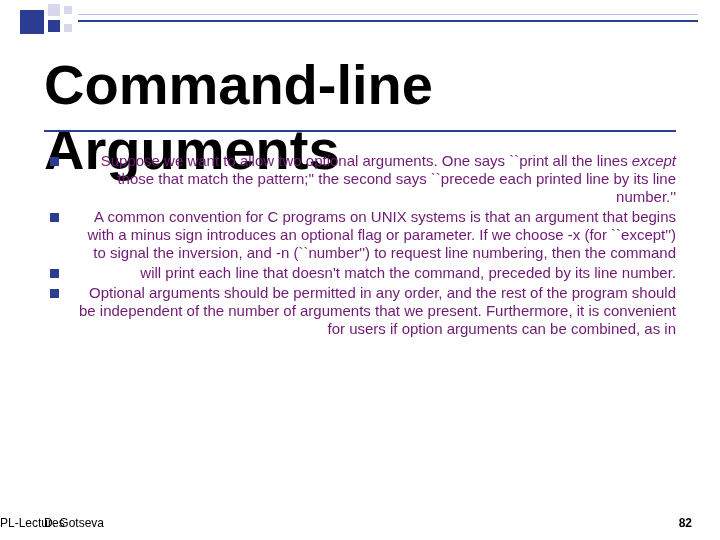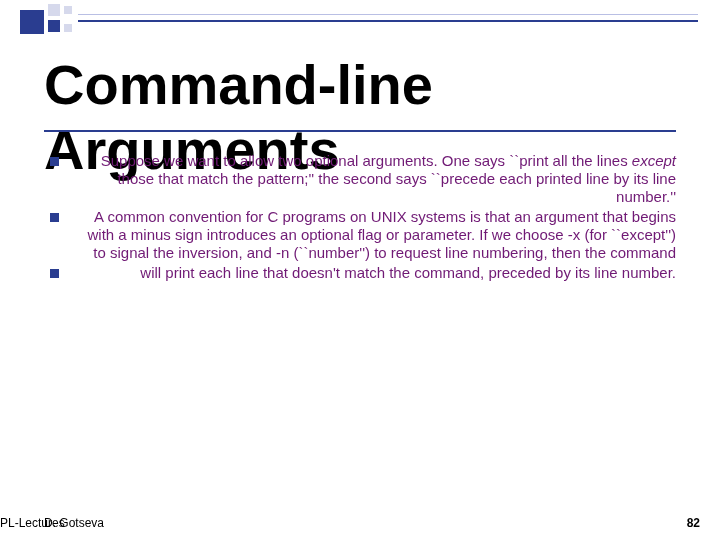--- a/index.html
+++ b/index.html
@@ -95,21 +95,21 @@
   .footer {
     position: absolute;
     left: 0;
     bottom: 10px;
     width: 720px;
     font-size: 12px;
     color: #000;
   }
   .footer .author { position: absolute; left: 44px;  bottom: 0; text-align: center; }
   .footer .center { position: absolute; left: 0; right: 0; bottom: 0; text-align: left; }
-  .footer .page   { position: absolute; right: 20px; bottom: 0; font-weight: 700; }
+  .footer .page   { position: absolute; right: 28px; bottom: 0; font-weight: 700; }
 </style>
 </head>
 <body>
 
 <div class="slide">
 
   <div class="deco">
     <span class="sq lg"></span>
     <span class="sq md1"></span>
     <span class="sq md2"></span>
@@ -119,20 +119,21 @@
     <span class="hline2"></span>
   </div>
 
   <h1 class="title">Command-line Arguments</h1>
   <div class="title-line"></div>
 
   <div class="body">
     <div class="row bulleted">Suppose we want to allow two optional arguments. One says ``print all the lines <em>except</em> those that match the pattern;'' the second says ``precede each printed line by its line number.''</div>
     <div class="row bulleted">A common convention for C programs on UNIX systems is that an argument that begins with a minus sign introduces an optional flag or parameter. If we choose -x (for ``except'') to signal the inversion, and -n (``number'') to request line numbering, then the command</div>
     <div class="row bulleted">will print each line that doesn't match the command, preceded by its line number.</div>
+    <div class="row bulleted">Optional arguments should be permitted in any order, and the rest of the program should be independent of the number of arguments that we present. Furthermore, it is convenient for users if option arguments can be combined, as in</div>
   </div>
 
   <div class="footer">
     <span class="author">D. Gotseva</span>
     <span class="center">PL-Lectures</span>
     <span class="page">82</span>
   </div>
 
 </div>
 

